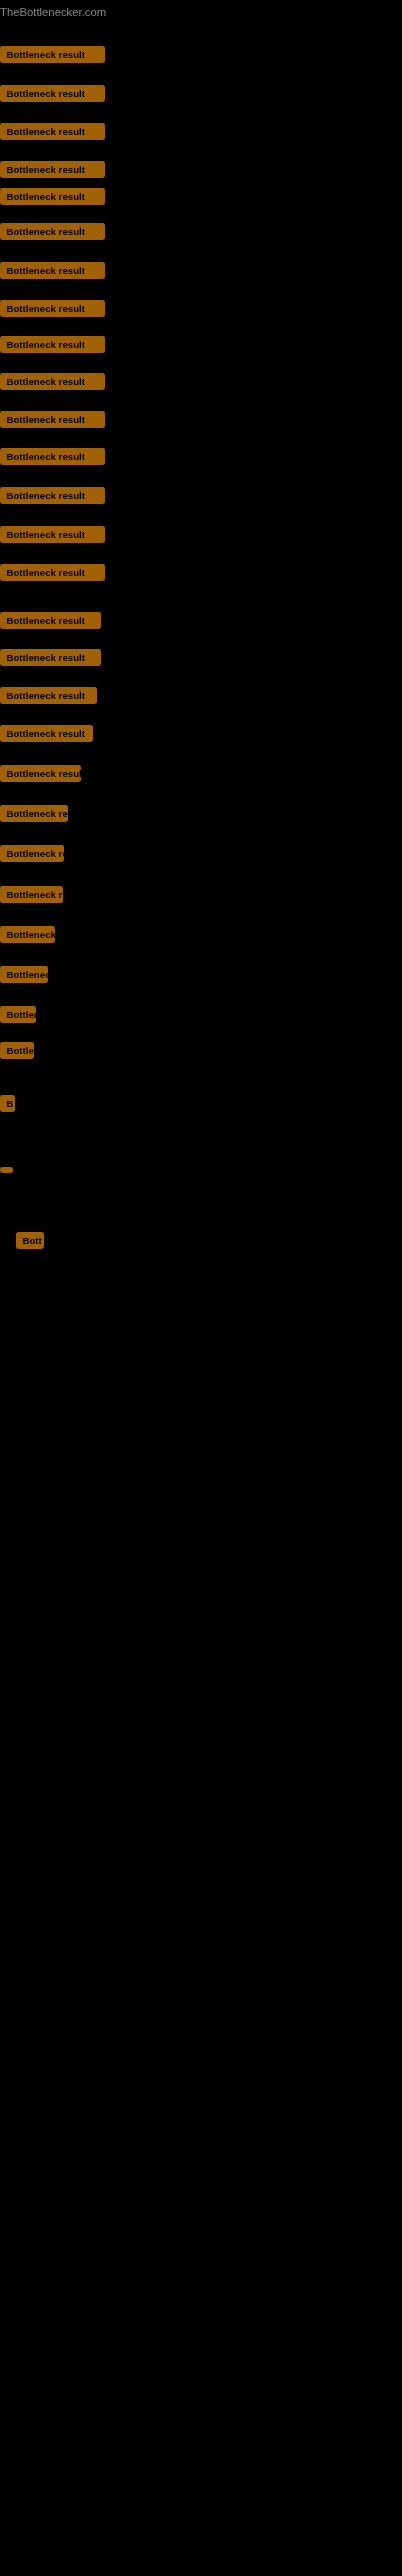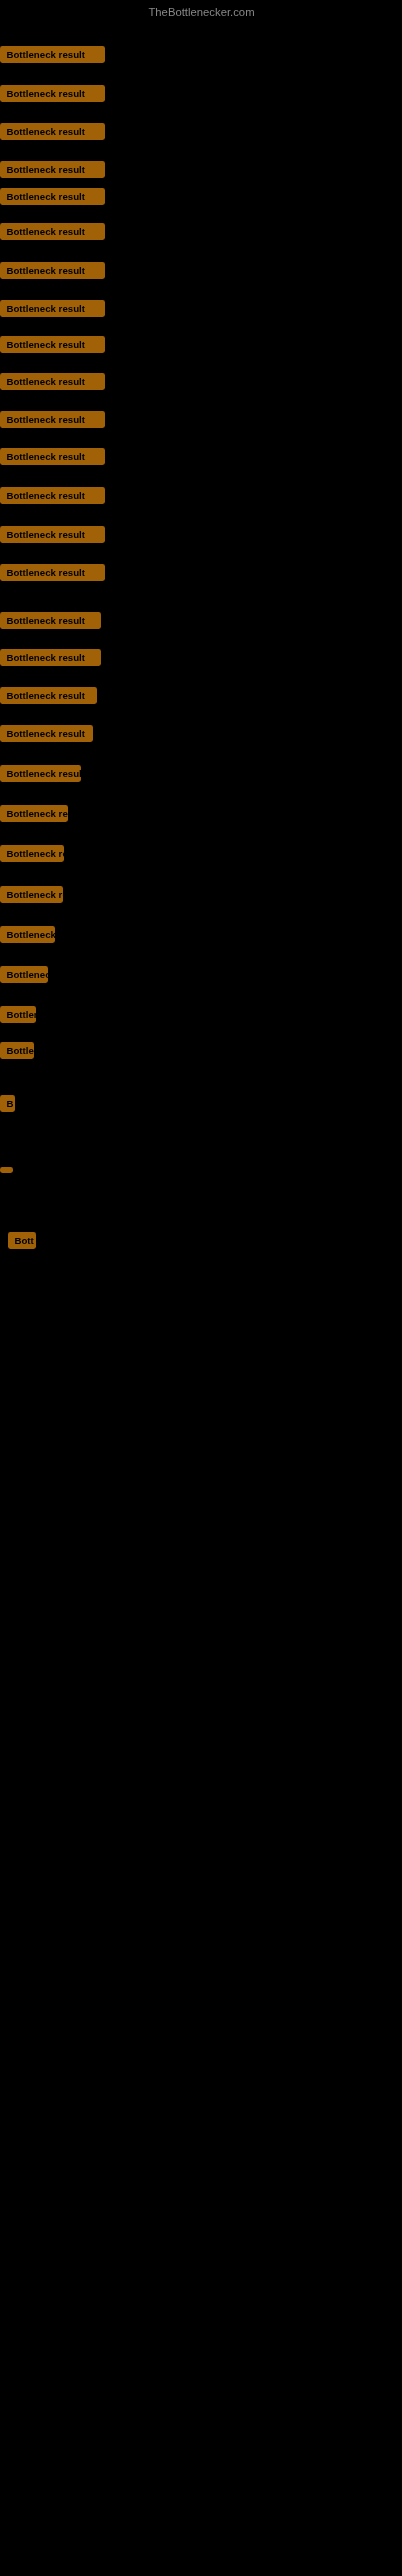--- a/index.html
+++ b/index.html
@@ -14,21 +14,21 @@
       min-height: 2576px;
       font-family: Arial, sans-serif;
       position: relative;
     }
 
     .site-title {
       position: absolute;
       top: 6.4px;
       left: 0;
       width: 403px;
-      text-align: center;
+      text-align: left;
       color: #888888;
       font-size: 11.3px;
     }
 
     .bottleneck-badge {
       position: absolute;
       background-color: #a16207;
       color: #000000;
       font-size: 9.7px;
       font-weight: bold;
@@ -65,14 +65,14 @@
 <div class="bottleneck-badge" style="top: 765px; left: 0px; width: 81px;">Bottleneck result</div>
 <div class="bottleneck-badge" style="top: 805px; left: 0px; width: 68px;">Bottleneck result</div>
 <div class="bottleneck-badge" style="top: 845px; left: 0px; width: 64px;">Bottleneck result</div>
 <div class="bottleneck-badge" style="top: 886px; left: 0px; width: 63px;">Bottleneck result</div>
 <div class="bottleneck-badge" style="top: 926px; left: 0px; width: 55px;">Bottleneck result</div>
 <div class="bottleneck-badge" style="top: 966px; left: 0px; width: 48px;">Bottleneck result</div>
 <div class="bottleneck-badge" style="top: 1006px; left: 0px; width: 36px;">Bottleneck result</div>
 <div class="bottleneck-badge" style="top: 1042px; left: 0px; width: 34px;">Bottleneck result</div>
 <div class="bottleneck-badge" style="top: 1095px; left: 0px; width: 14.5px;">B</div>
 <div class="bottleneck-badge" style="top: 1167px; left: 0px; width: 9.7px;"></div>
-<div class="bottleneck-badge" style="top: 1232px; left: 8px; width: 28px;">Bott</div>
+<div class="bottleneck-badge" style="top: 1232px; left: 16px; width: 28px;">Bott</div>
 
 
 </body></html>

